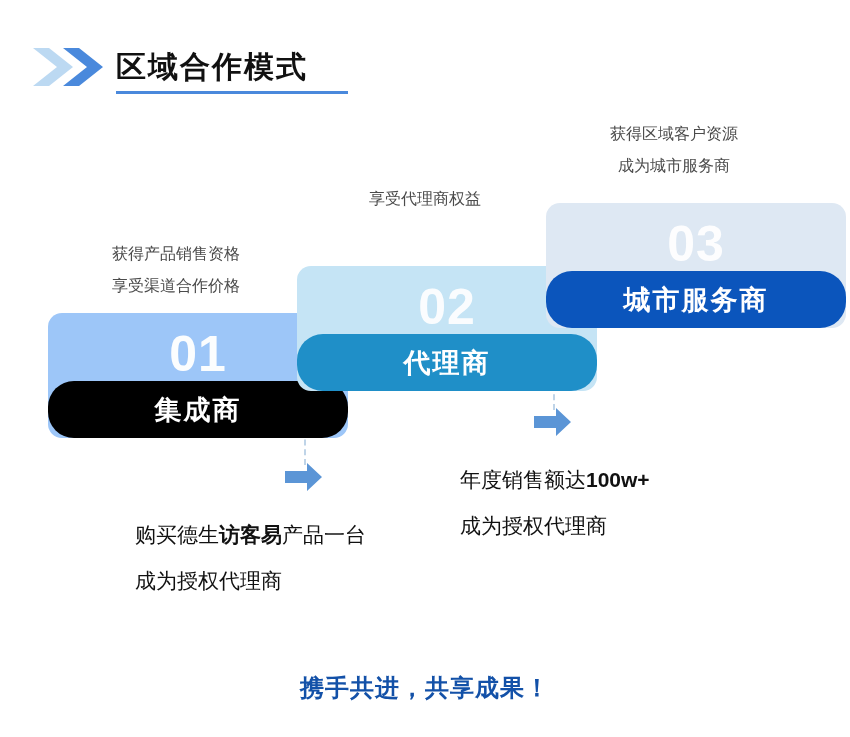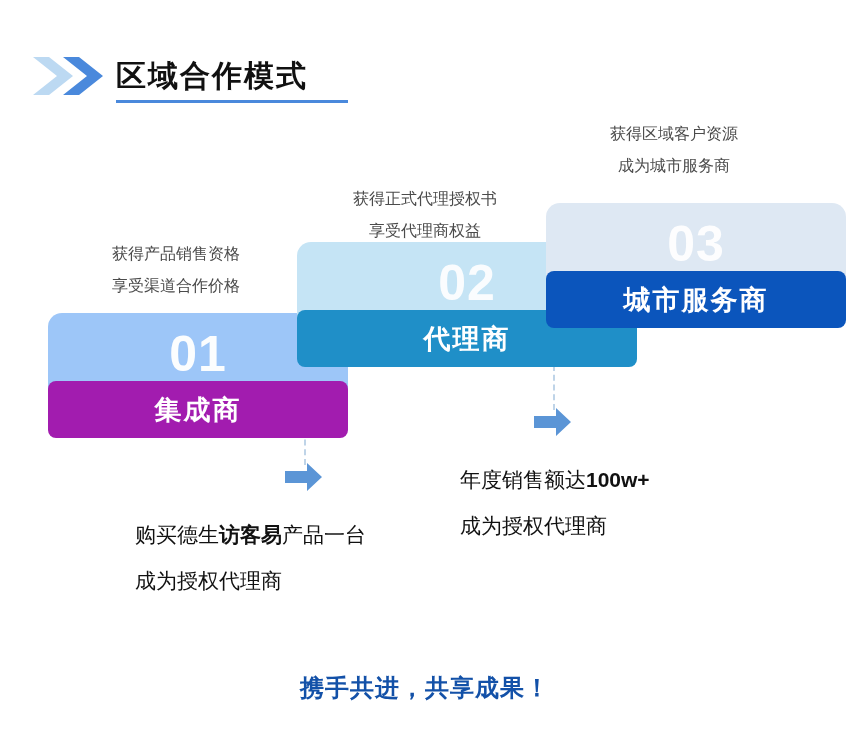--- a/index.html
+++ b/index.html
@@ -12,21 +12,21 @@
     background: #ffffff;
     font-family: "Liberation Sans", "DejaVu Sans", sans-serif;
     overflow: hidden;
     position: relative;
   }
 
   
   .header {
     position: absolute;
     left: 0;
-    top: 16px;
+    top: 7px;
     width: 850px;
     height: 110px;
   }
   .chevrons {
     position: absolute;
     left: 33px;
     top: 41px;
     width: 72px;
     height: 38px;
   }
@@ -84,41 +84,41 @@
     color: #ffffff;
     line-height: 54px;
     letter-spacing: 1px;
   }
   .card .card-band {
     position: absolute;
     left: 0;
     bottom: 0;
     width: 100%;
     height: 57px;
-    border-radius: 8px;
+    border-radius: 26px;
     display: flex;
     align-items: center;
     justify-content: center;
   }
   .card .card-band-label {
     font-size: 27px;
     font-weight: bold;
     color: #ffffff;
     letter-spacing: 2px;
     line-height: 30px;
   }
 
   
   #card-01 { left: 48px;  top: 313px; }
   #card-01 .card-top  { background: #9dc6f8; }
-  #card-01 .card-band { background: #a21caf; margin-top: 45px; }
+  #card-01 .card-band { background: #000000; margin-top: 45px; }
   #card-01 .card-number { color: #ffffff; opacity: 0.97; }
 
   
-  #card-02 { left: 297px; top: 242px; padding-left: 40px; }
+  #card-02 { left: 297px; top: 266px; }
   #card-02 .card-top  { background: #c5e4f5; }
   #card-02 .card-band { background: #1f8fc8; }
   #card-02 .card-number { color: #ffffff; opacity: 0.92; }
 
   
   #card-03 { left: 546px; top: 203px; }
   #card-03 .card-top  { background: #dee8f3; }
   #card-03 .card-band { background: #0b55bc; }
   #card-03 .card-number { color: #ffffff; opacity: 0.95; }
 
@@ -198,21 +198,20 @@
 </div>
 
 <div class="stage">
 
   <div class="caption" id="caption-01">
     <div>获得产品销售资格</div>
     <div>享受渠道合作价格</div>
   </div>
 
   <div class="caption" id="caption-02">
-    <div>获得正式代理授权书</div>
     <div>享受代理商权益</div>
   </div>
 
   <div class="caption" id="caption-03">
     <div>获得区域客户资源</div>
     <div>成为城市服务商</div>
   </div>
 
   <div class="dash-line" id="dash-01"></div>
   <div class="dash-line" id="dash-02"></div>

